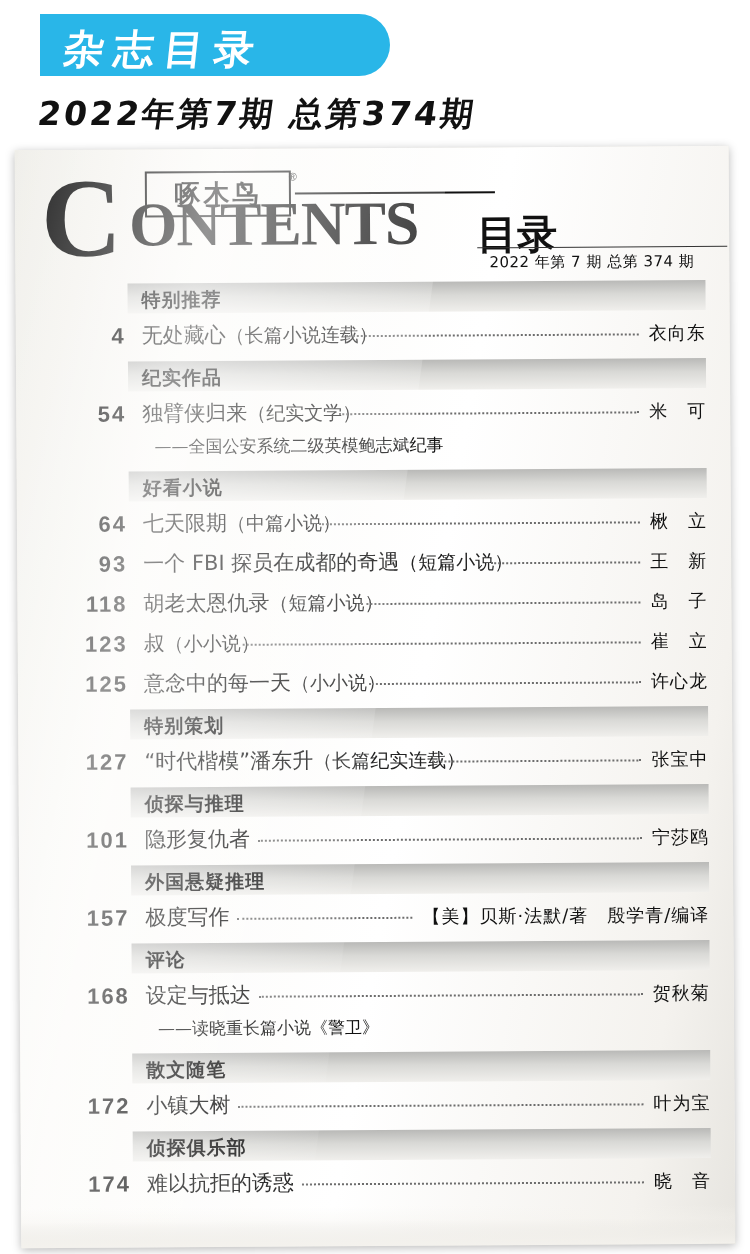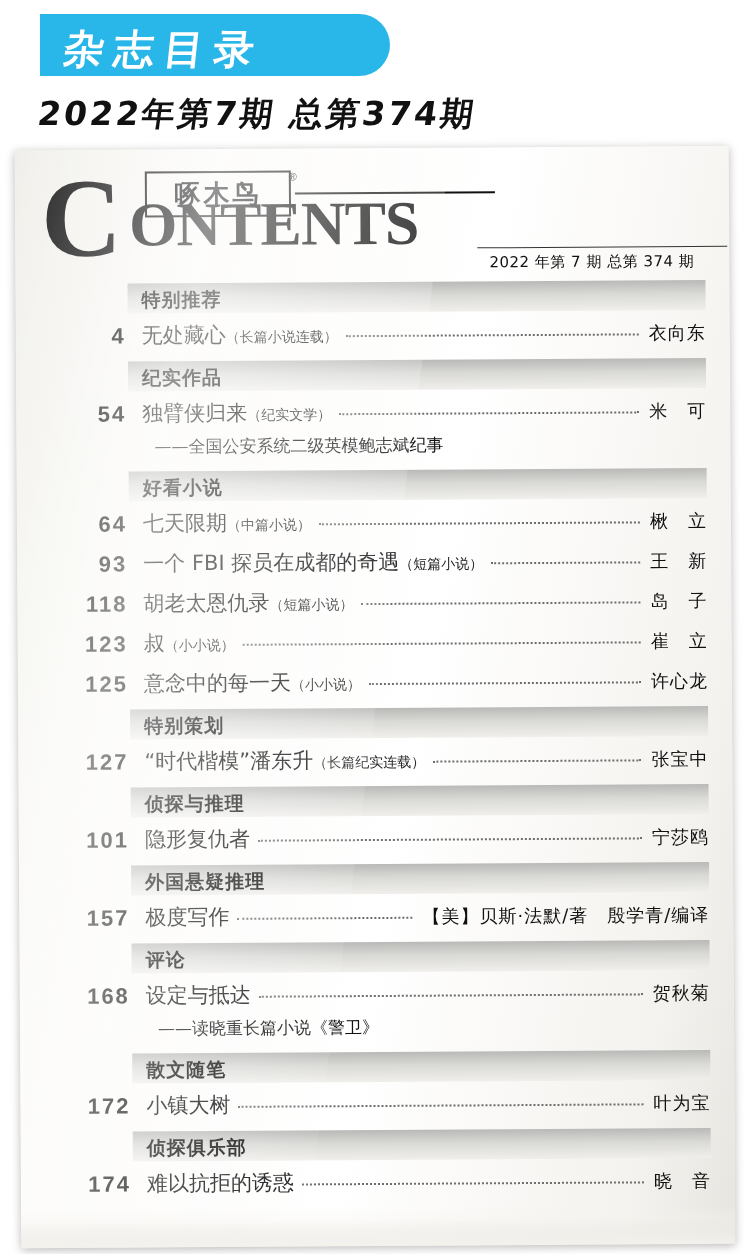--- a/index.html
+++ b/index.html
@@ -203,21 +203,21 @@
   }
   .entry .title {
     position: absolute;
     left: 66px; top: 6px;
     font-size: 21px;
     color: #111;
     font-family: "DejaVu Sans", sans-serif;
     white-space: nowrap;
   }
   .entry .kind {
-    font-size: 14px;
+    font-size: 19px;
     color: #222;
   }
   .entry .dots {
     position: absolute;
     top: 20px;
     height: 1px;
     border-bottom: 2px dotted #6d6d6d;
   }
   .entry .author {
     position: absolute;
@@ -255,20 +255,21 @@
   </div>
   <div class="banner-sub">2022年第7期 总第374期</div>
 </div>
 
 <div class="page-photo">
   <div class="paper-shade"></div>
 
   <div class="masthead">
     <div class="big-c">C</div>
     <div class="contents-word">ONTENTS</div>
+    <div class="mulu">目录</div>
     <div class="brand-box">
       <span>啄木鸟</span>
     </div>
     <div class="brand-reg">®</div>
     <div class="brand-rule"></div>
     <div class="issue-rule"></div>
     <div class="issue-line">2022 年第 7 期  总第 374 期</div>
   </div>
 
   <div class="toc" id="toc">

